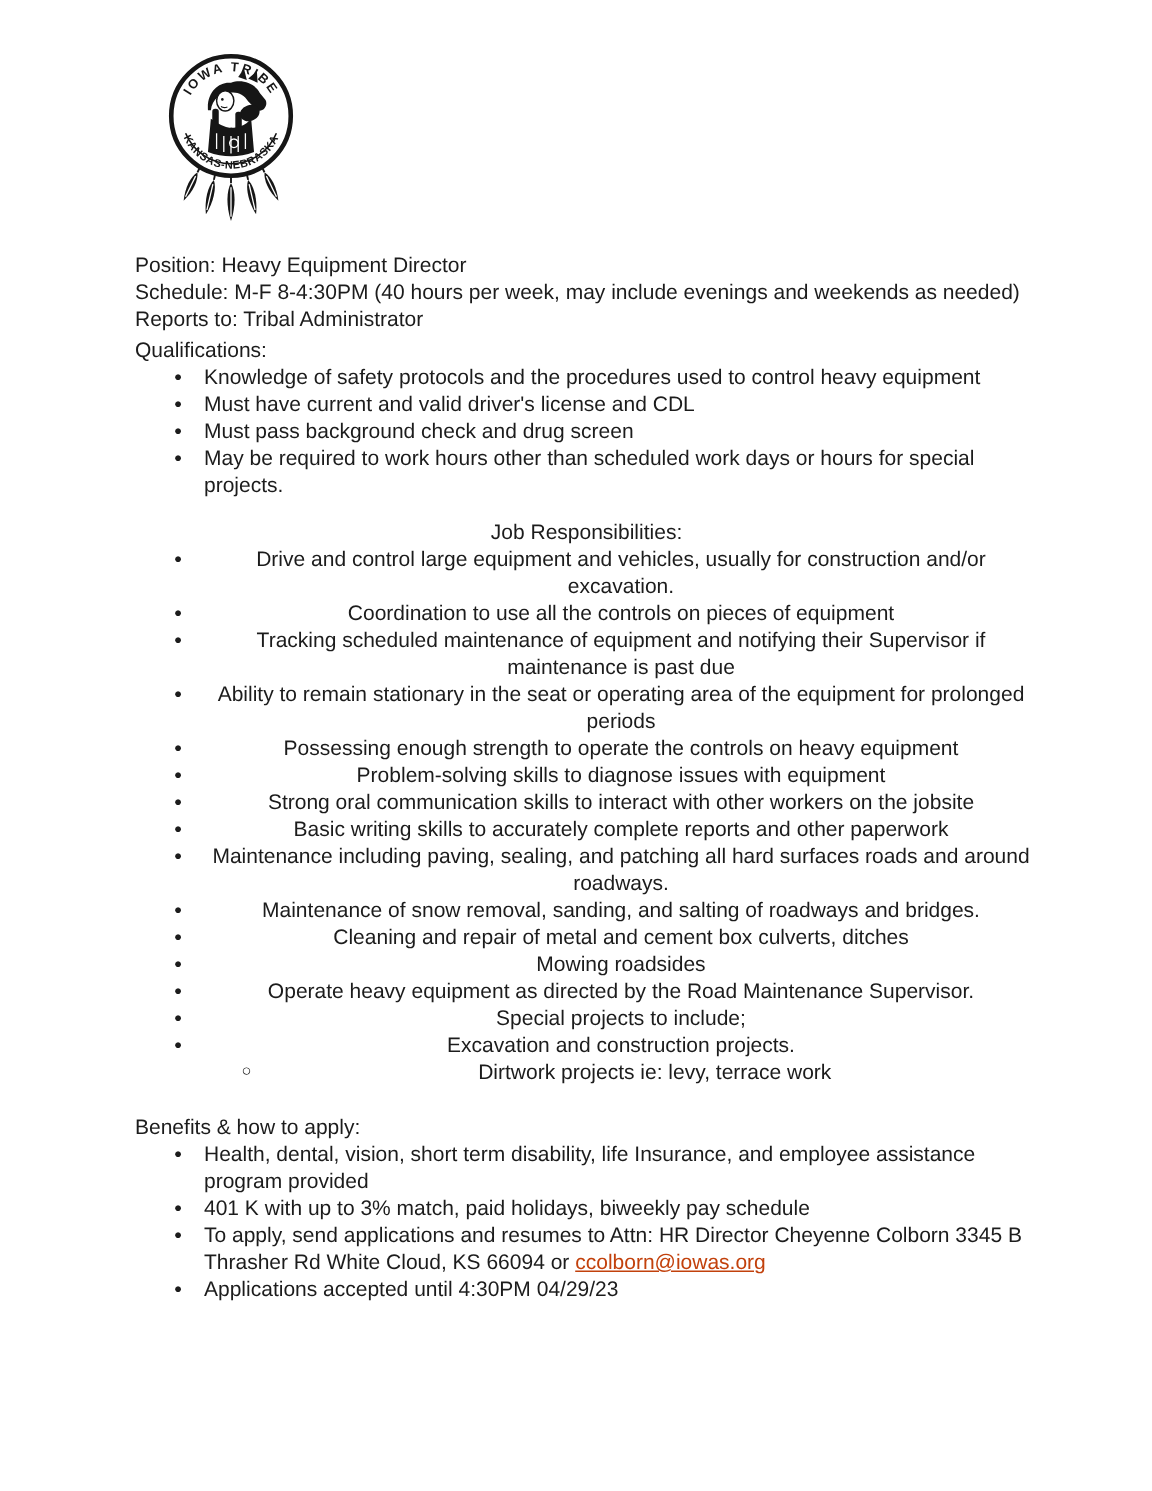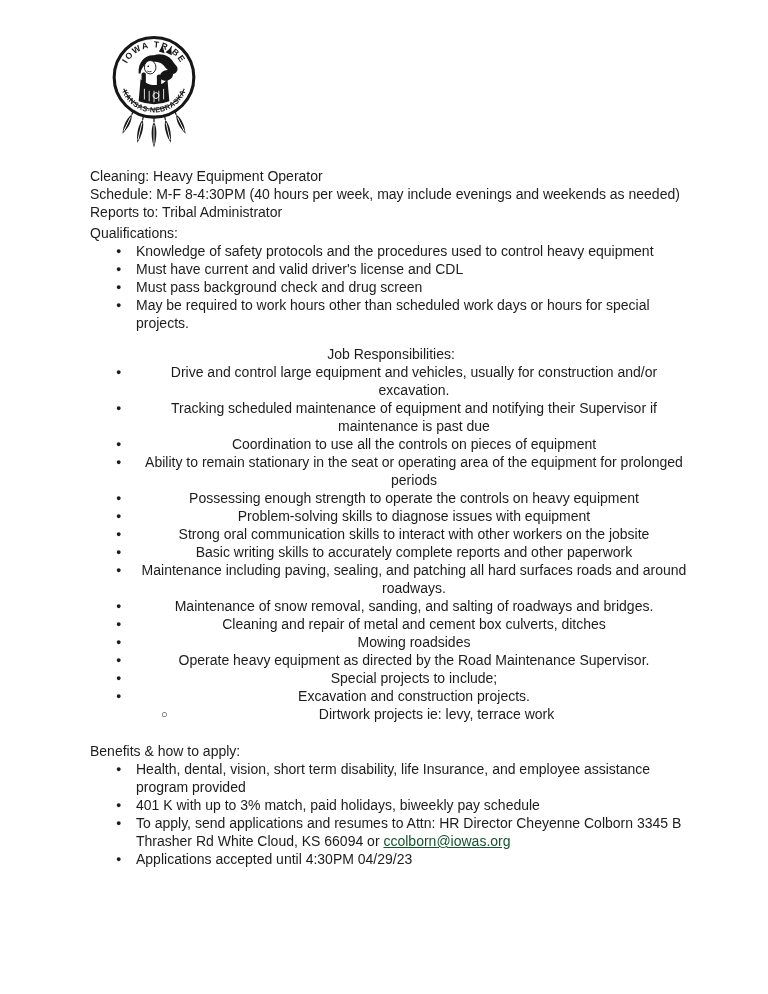--- a/index.html
+++ b/index.html
@@ -45,21 +45,21 @@
     position: relative;
     padding-left: 45px;
   }
   ul.sub > li::before {
     content: "\25CB";
     position: absolute;
     left: 25px;
     top: 0px;
     font-size: 11px;
   }
-  a.email { color: #14532d; text-decoration: underline; }
+  a.email { color: #c2410c; text-decoration: underline; }
   .seal-text { font-family: "Liberation Sans", sans-serif; font-weight: bold; fill: #161616; }
 </style>
 </head>
 <body>
 
 <div class="page">
 
   <div class="logo-wrap">
     <svg width="96" height="127" viewBox="0 0 100 132">
 
@@ -117,42 +117,42 @@
         <g transform="translate(71.5,81.5) rotate(-26)">
           <line x1="0" y1="0" x2="0" y2="4" stroke="#161616" stroke-width="1.3"></line>
           <path d="M0,4 C3,9 3.2,17 0,26 C-3.2,17 -3,9 0,4 Z"></path>
           <line x1="0" y1="7" x2="0" y2="23" stroke="#ffffff" stroke-width="0.9"></line>
         </g>
       </g>
     </svg>
   </div>
 
   <div class="header">
-    <p>Cleaning: Heavy Equipment Operator</p>
+    <p>Position: Heavy Equipment Director</p>
     <p>Schedule: M-F 8-4:30PM (40 hours per week, may include evenings and weekends as needed)</p>
     <p>Reports to: Tribal Administrator</p>
   </div>
 
   <div id="sections">
   <div class="section">
     <h2 class="sec-heading">Qualifications:</h2>
     <ul class="bullets">
           <li><span>Knowledge of safety protocols and the procedures used to control heavy equipment</span></li>
           <li><span>Must have current and valid driver's license and CDL</span></li>
           <li><span>Must pass background check and drug screen</span></li>
           <li><span>May be required to work hours other than scheduled work days or hours for special projects.</span></li>
         </ul>
   </div>
 
   <div class="section">
     <h2 class="sec-heading">Job Responsibilities:</h2>
     <ul class="bullets">
           <li><span>Drive and control large equipment and vehicles, usually for construction and/or excavation.</span></li>
+          <li><span>Coordination to use all the controls on pieces of equipment</span></li>
           <li><span>Tracking scheduled maintenance of equipment and notifying their Supervisor if maintenance is past due</span></li>
-          <li><span>Coordination to use all the controls on pieces of equipment</span></li>
           <li><span>Ability to remain stationary in the seat or operating area of the equipment for prolonged periods</span></li>
           <li><span>Possessing enough strength to operate the controls on heavy equipment</span></li>
           <li><span>Problem-solving skills to diagnose issues with equipment</span></li>
           <li><span>Strong oral communication skills to interact with other workers on the jobsite</span></li>
           <li><span>Basic writing skills to accurately complete reports and other paperwork</span></li>
           <li><span>Maintenance including paving, sealing, and patching all hard surfaces roads and around roadways.</span></li>
           <li><span>Maintenance of snow removal, sanding, and salting of roadways and bridges.</span></li>
           <li><span>Cleaning and repair of metal and cement box culverts, ditches</span></li>
           <li><span>Mowing roadsides</span></li>
           <li><span>Operate heavy equipment as directed by the Road Maintenance Supervisor.</span></li>

